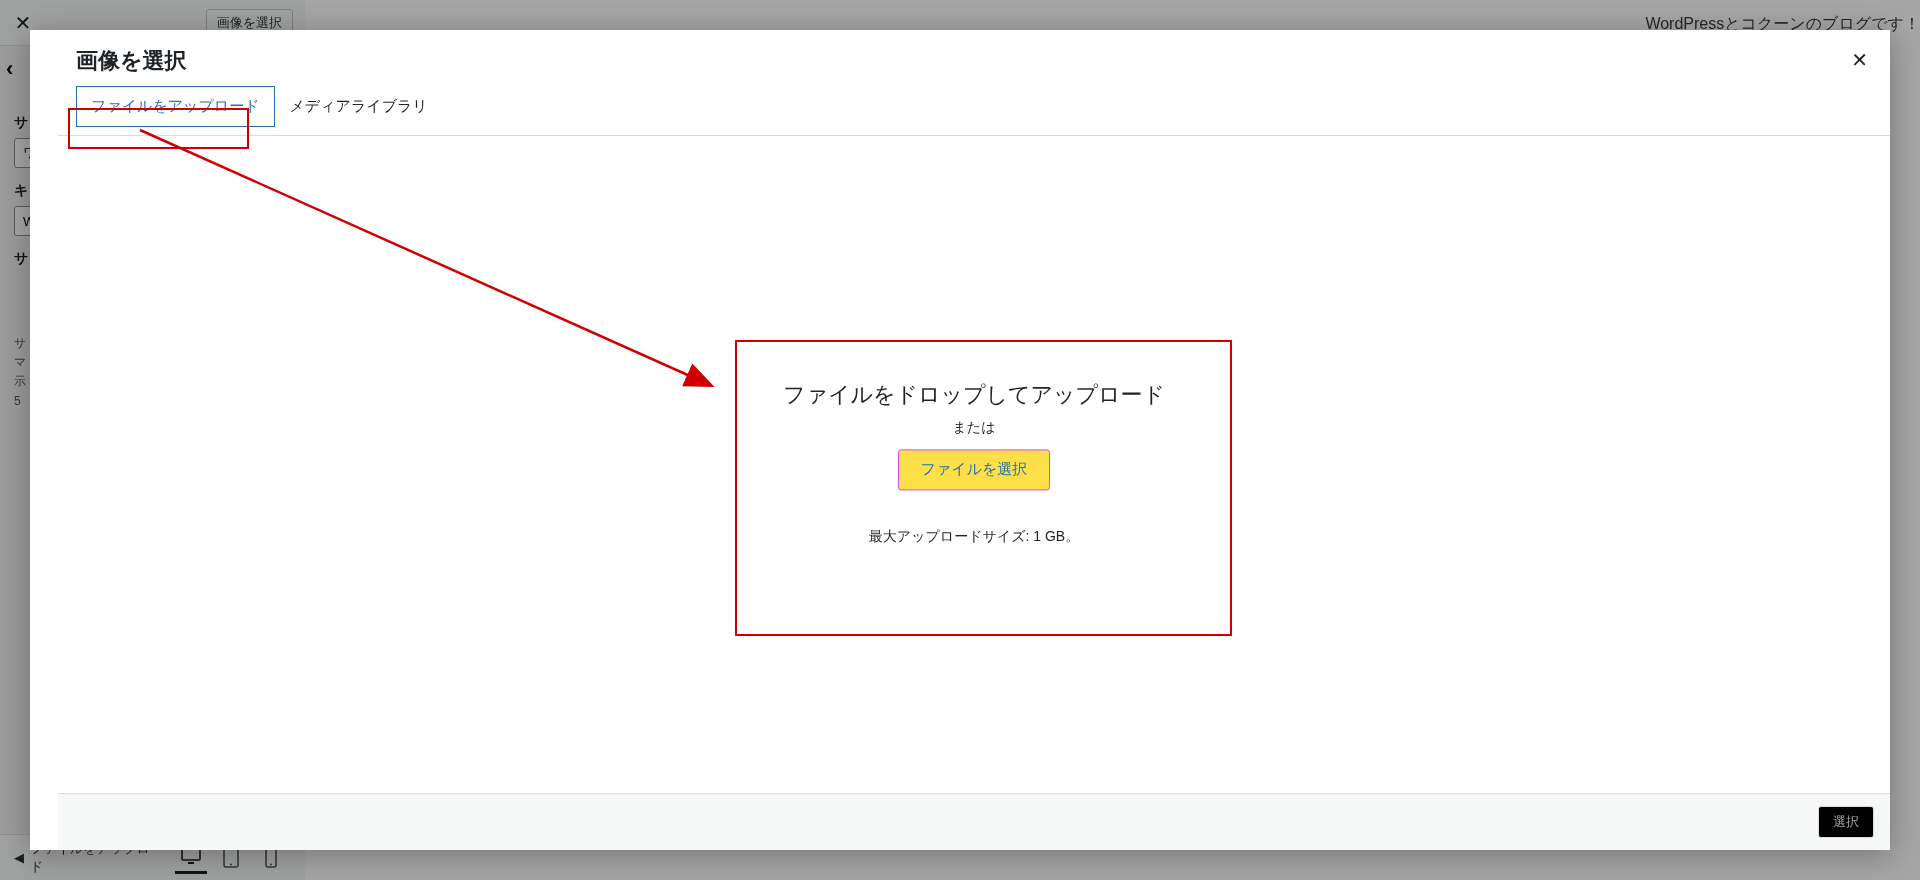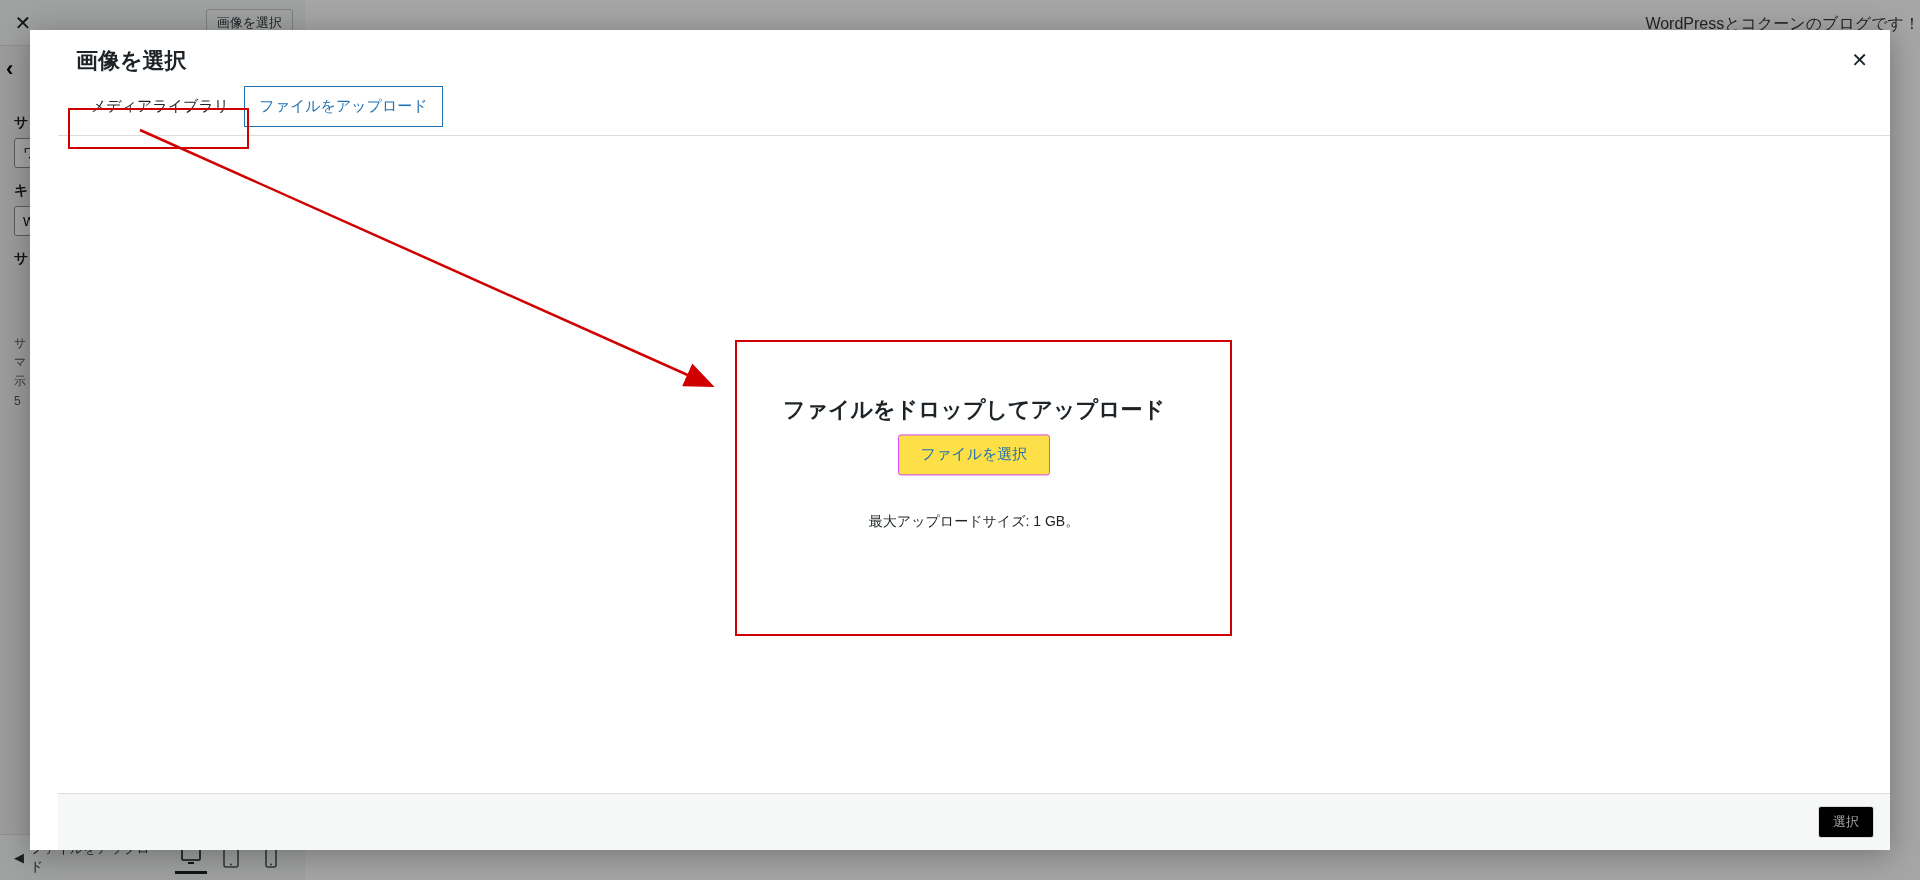--- a/index.html
+++ b/index.html
@@ -211,21 +211,21 @@
     .upload-area {
       position: absolute;
       top: 50%;
       left: 50%;
       transform: translate(-50%, -50%);
       text-align: center;
       width: 400px;
     }
     .upload-title {
       font-size: 22px;
-      font-weight: 700;
+      font-weight: 400;
       color: #1d2327;
       margin-bottom: 9px;
     }
     .upload-or {
       font-size: 14px;
       color: #1d2327;
       margin-bottom: 12px;
     }
     .upload-btn {
       border: 1px solid #d946ef;
@@ -340,27 +340,28 @@
   <div class="bg-overlay"></div>
 </div>
 
 <div class="modal">
   <div class="modal-header">
     <div class="modal-title">画像を選択</div>
     <button class="modal-close">
       <span>✕</span>
     </button>
     <div class="modal-tabs">
+      <button class="modal-tab active">ファイルをアップロード</button>
       <button class="modal-tab">メディアライブラリ</button>
-      <button class="modal-tab active">ファイルをアップロード</button>
     </div>
   </div>
   <div class="modal-body">
     <div class="upload-area">
       <div class="upload-title">ファイルをドロップしてアップロード</div>
+      <div class="upload-or">または</div>
       <button class="upload-btn">ファイルを選択</button>
       <div class="upload-info">
         <div>最大アップロードサイズ: 1 GB。</div>
       </div>
     </div>
   </div>
   <div class="modal-footer">
     <button class="select-btn" disabled="">選択</button>
   </div>
 </div>

